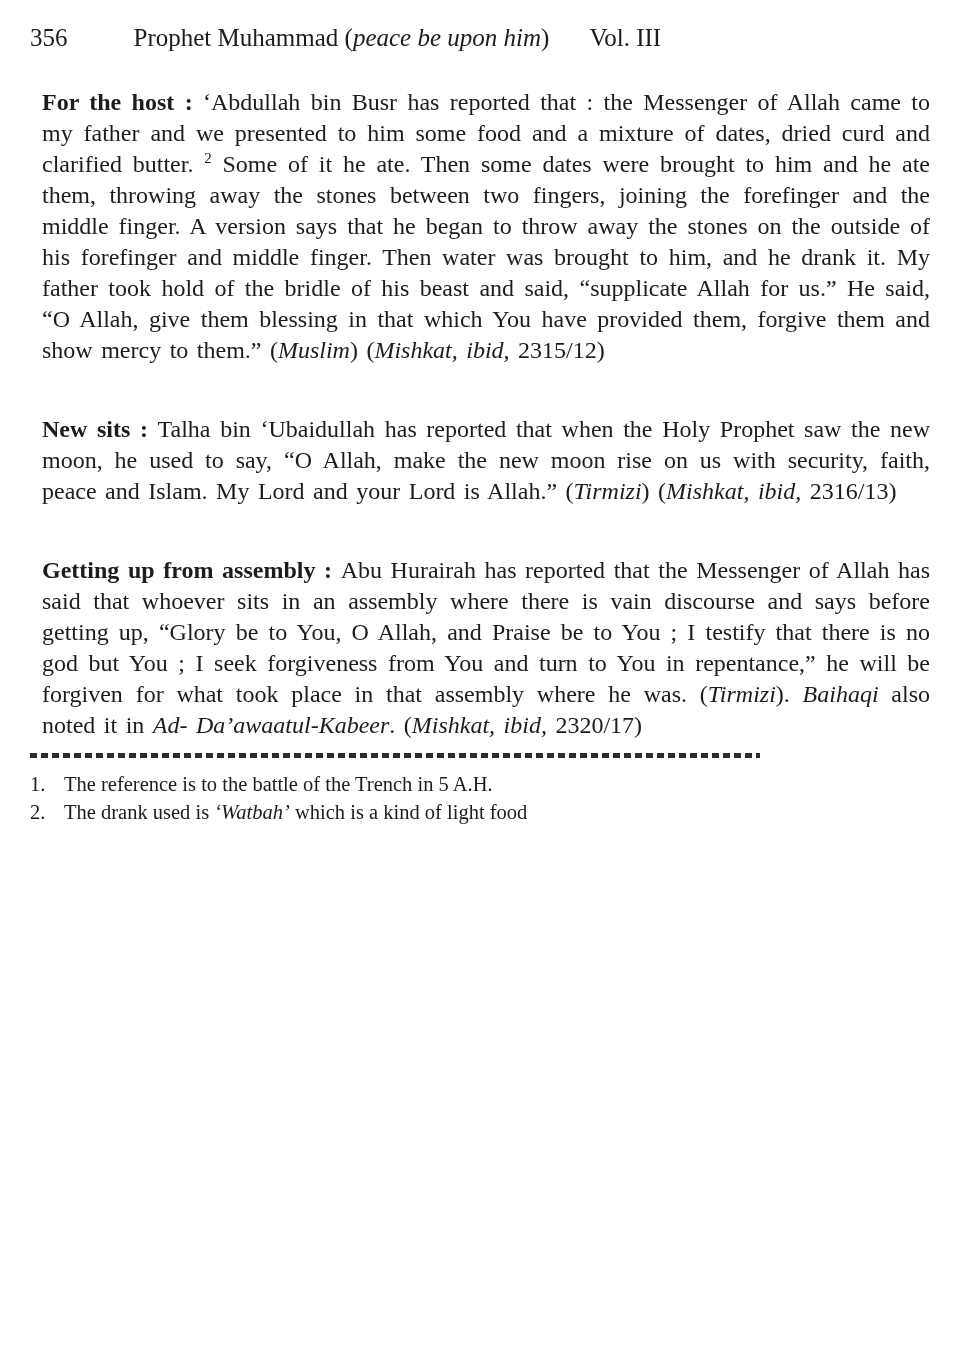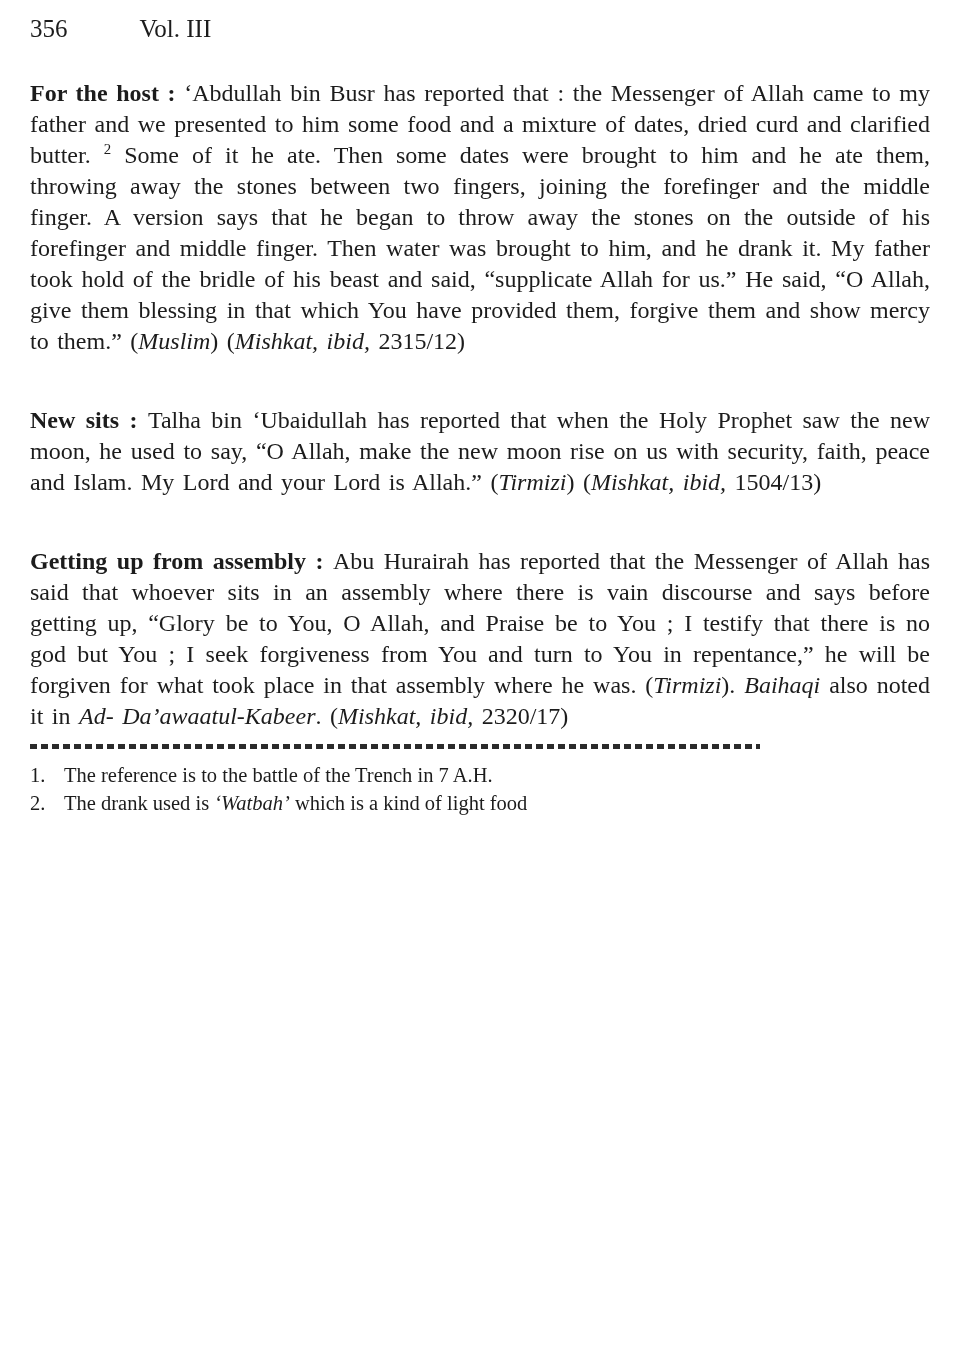--- a/index.html
+++ b/index.html
@@ -8,42 +8,42 @@
     background: #ffffff;
   }
   .page {
     position: relative;
     width: 960px;
     height: 1353px;
     background: #ffffff;
     color: #1c1c1c;
     font-family: "Liberation Serif", serif;
     box-sizing: border-box;
-    padding: 14px 30px 0 30px;
+    padding: 23px 30px 0 30px;
     overflow: hidden;
   }
   .page-header {
     display: flex;
     align-items: baseline;
     font-size: 25px;
     line-height: 30px;
     margin-bottom: 34px;
     white-space: nowrap;
   }
   .page-header .page-number { display: inline-block; }
   .page-header .page-title  { display: inline-block; margin-left: 66px; }
-  .page-header .volume      { display: inline-block; margin-left: 72px; }
+  .page-header .volume      { display: inline-block; margin-left: 40px; }
 
   .body-text {
     font-size: 24px;
     line-height: 31px;
     text-align: justify;
     word-spacing: 2.5px;
   }
-  .paragraph { margin: 0 0 48px 0; }
+  .paragraph { margin: 0 0 48px 12px; }
   .paragraph.last { margin-bottom: 12px; }
 
   .b { font-weight: bold; }
   .i { font-style: italic; }
   sup {
     font-size: 0.62em;
     line-height: 0;
     vertical-align: super;
   }
 
@@ -64,37 +64,38 @@
   }
   .footnote-text { flex: 1; }
 </style>
 </head>
 <body>
 
 <div class="page">
 
   <div class="page-header">
     <span class="page-number">356</span>
+    <span class="page-title"><span>Prophet Muhammad (</span><span class="i">peace be upon him</span><span>)</span></span>
     <span class="volume">Vol. III</span>
   </div>
 
   <div class="body-text">
     <p class="paragraph"><span class="b">For the host : </span><span>‘Abdullah bin Busr has reported that : the Messenger of Allah came to my father and we presented to him some food and a mixture of dates, dried curd and clarified butter. </span><sup>2</sup><span> Some of it he ate. Then some dates were brought to him and he ate them, throwing away the stones between two fingers, joining the forefinger and the middle finger. A version says that he began to throw away the stones on the outside of his forefinger and middle finger. Then water was brought to him, and he drank it. My father took hold of the bridle of his beast and said, “supplicate Allah for us.” He said, “O Allah, give them blessing in that which You have provided them, forgive them and show mercy to them.” (</span><span class="i">Muslim</span><span>) (</span><span class="i">Mishkat, ibid,</span><span> 2315/12)</span></p>
 
-    <p class="paragraph"><span class="b">New sits : </span><span>Talha bin ‘Ubaidullah has reported that when the Holy Prophet saw the new moon, he used to say, “O Allah, make the new moon rise on us with security, faith, peace and Islam. My Lord and your Lord is Allah.”  (</span><span class="i">Tirmizi</span><span>) (</span><span class="i">Mishkat, ibid,</span><span> 1504/13)</span></p>
+    <p class="paragraph"><span class="b">New sits : </span><span>Talha bin ‘Ubaidullah has reported that when the Holy Prophet saw the new moon, he used to say, “O Allah, make the new moon rise on us with security, faith, peace and Islam. My Lord and your Lord is Allah.”  (</span><span class="i">Tirmizi</span><span>) (</span><span class="i">Mishkat, ibid,</span><span> 2316/13)</span></p>
 
     <p class="paragraph last"><span class="b">Getting up from assembly : </span><span>Abu Hurairah has reported that the Messenger of Allah has said that whoever sits in an assembly where there is vain discourse and says before getting up, “Glory be to You, O Allah, and Praise be to You ; I testify that there is no god but You ; I seek forgiveness from You and turn to You in repentance,” he will be forgiven for what took place in that assembly where he was. (</span><span class="i">Tirmizi</span><span>). </span><span class="i">Baihaqi</span><span> also noted it in </span><span class="i">Ad- Da’awaatul-Kabeer</span><span>. (</span><span class="i">Mishkat, ibid,</span><span> 2320/17)</span></p>
   </div>
 
   <div class="footnote-separator"></div>
 
   <div class="footnotes">
     <div class="footnote">
       <span class="footnote-number">1.</span>
-      <span class="footnote-text"><span>The reference is to the battle of the Trench in 7 A.H.</span></span>
+      <span class="footnote-text"><span>The reference is to the battle of the Trench in 5 A.H.</span></span>
     </div>
     <div class="footnote">
       <span class="footnote-number">2.</span>
       <span class="footnote-text"><span>The drank used is </span><span class="i">‘Watbah’</span><span> which is a kind of light food</span></span>
     </div>
   </div>
 
 </div>
 
 </body></html>

